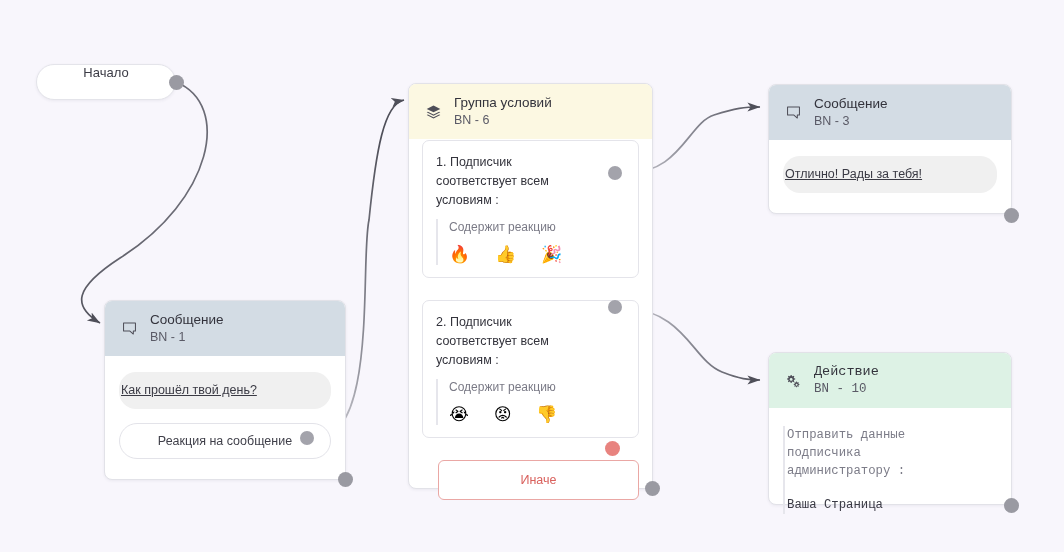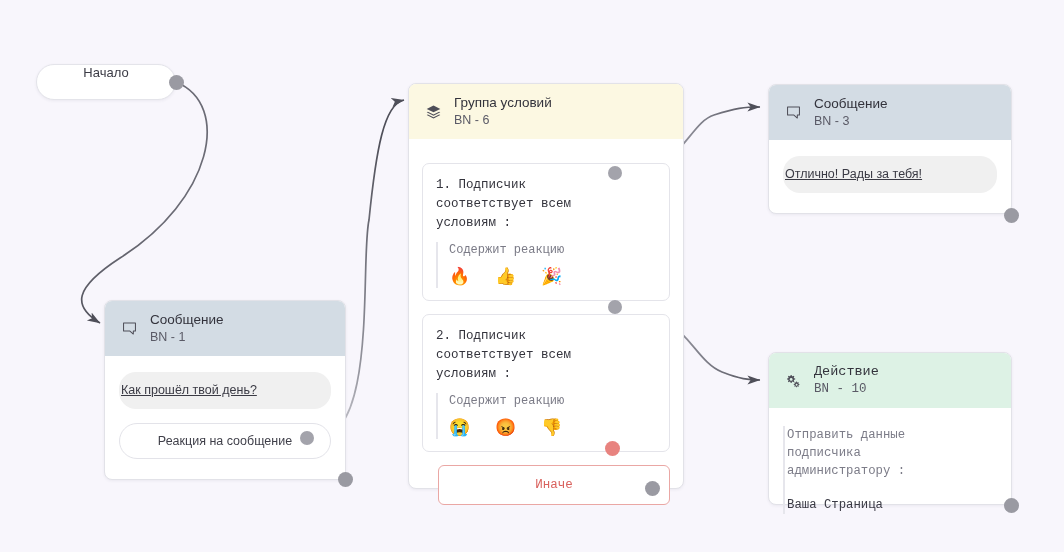--- a/index.html
+++ b/index.html
@@ -102,25 +102,24 @@
     align-items: center;
     justify-content: center;
     font-size: 12.5px;
     color: #3f3f49;
     background: #fff;
     position: relative;
   }
 
   
   .cond-body {
-    padding: 24px 13px 14px 13px;
+    padding: 1px 13px 14px 13px;
     display: flex;
     flex-direction: column;
-    gap: 13px;
-    font-family: Liberation Mono, monospace;
+    gap: 22px;
   }
   .cond-card {
     border: 1px solid #e4e4ea;
     border-radius: 7px;
     padding: 12px 12px 12px 13px;
     position: relative;
     background: #fff;
   }
   .cond-title {
     font-size: 12.5px;
@@ -248,21 +247,21 @@
     <div class="node-body">
       <div class="msg-bubble">Как прошёл твой день?</div>
       <div class="reaction-btn">
         <span>Реакция на сообщение</span>
       </div>
     </div>
   </div>
   <div class="handle small" style="left:300px; top:431px;"></div>
   <div class="handle corner" style="left:338px; top:472px;"></div>
 
-  <div class="node" style="left:408px; top:83px; width:276px; height:406px;">
+  <div class="node" style="left:408px; top:83px; width:245px; height:406px;">
     <div class="node-header header-cond">
       <span class="node-icon">
         <svg width="17" height="17" viewBox="0 0 20 20">
           <path d="M10 3 L18 7 L10 11 L2 7 Z" fill="#4e4e58"></path>
           <path d="M3.4 10.2 L10 13.5 L16.6 10.2 L18 11 L10 15 L2 11 Z" fill="#4e4e58"></path>
           <path d="M3.4 13.4 L10 16.7 L16.6 13.4 L18 14.2 L10 18.2 L2 14.2 Z" fill="#4e4e58"></path>
         </svg>
       </span>
       <span class="header-texts">
         <span class="node-title">Группа условий</span>

